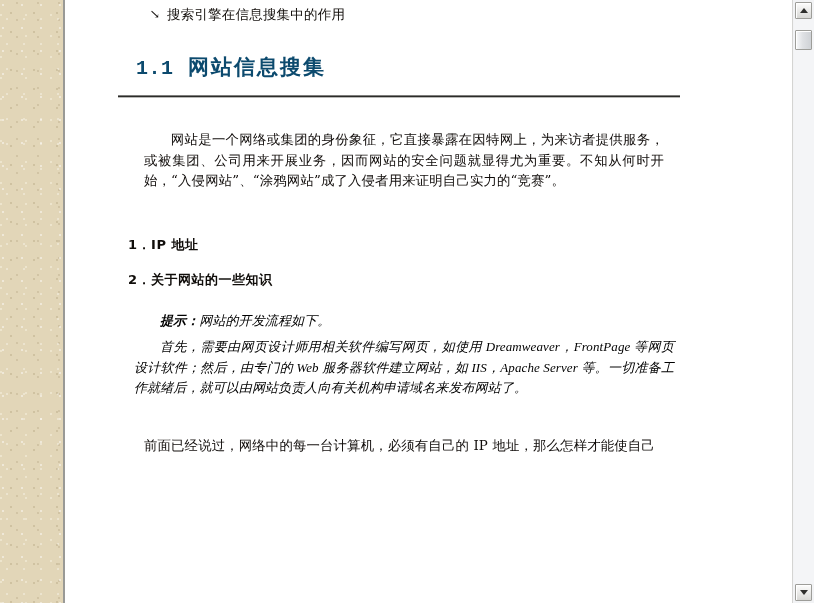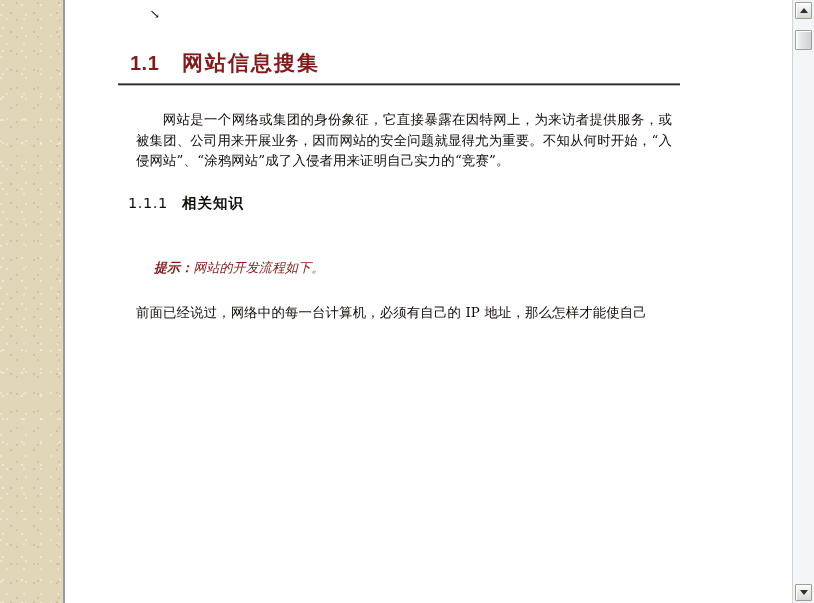--- a/index.html
+++ b/index.html
@@ -82,28 +82,28 @@
     width: 17px;
     flex: 0 0 17px;
     font-size: 12px;
     line-height: 20px;
     color: #100c0a;
     transform: scaleX(1.05);
   }
   .bullet-text { white-space: nowrap; }
 
   h1.sec-heading {
-    margin: 2px;
+    margin: 8px;
     padding: 0;
     position: relative;
-    font-family: Liberation Sans, sans-serif;
+    font-family: Liberation Mono, monospace;
     font-weight: bold;
     font-size: 21px;
     line-height: 26px;
-    color: #7f1d1d;
+    color: #0c4a6e;
     letter-spacing: 0.5px;
     white-space: nowrap;
   }
   .sec-num {
     display: inline-block;
     width: 52px;
     font-size: 20px;
   }
   .sec-title { letter-spacing: 2px; }
 
@@ -143,41 +143,41 @@
     font-family: "DejaVu Sans", "Liberation Sans", sans-serif;
     font-weight: bold;
     font-size: 13px;
     line-height: 19px;
     color: #100d0a;
     white-space: nowrap;
     letter-spacing: 0.5px;
   }
 
   p.body-para {
-    margin: 8px;
+    margin: 16px;
     padding: 0;
     font-family: "DejaVu Serif", "Liberation Serif", serif;
     font-size: 13.4px;
     line-height: 20.6px;
     color: #100c0a;
     text-align: justify;
     text-justify: inter-character;
     text-indent: 2em;
     letter-spacing: 0.15px;
     word-break: break-all;
   }
   p.body-para.no-indent { text-indent: 0; }
 
   p.tip-para {
-    margin: 0;
-    padding: 0;
-    font-family: Liberation Mono, monospace;
+    margin: 6px;
+    padding: 0;
+    font-family: Liberation Serif, serif;
     font-size: 13px;
     line-height: 20.4px;
-    color: #7f1d1d;
+    color: #000000;
     text-align: justify;
     text-indent: 2em;
     font-style: italic;
     letter-spacing: 0.1px;
     word-break: break-all;
   }
   .tip-label {
     font-weight: bold;
     font-style: italic;
   }
@@ -250,45 +250,46 @@
   <div id="desk-left"></div>
   <div id="page-edge"></div>
 
   <div id="page-sheet">
 
     <div class="page-body">
 
       <div style="height:4px;"></div>
       <div class="bullet-line">
         <span class="bullet-arrow">↘</span>
+        <span class="bullet-text">搜索引擎在信息搜集中的作用</span>
       </div>
 
       <div style="height:22px;"></div>
       <h1 class="sec-heading">
         <span class="sec-num">1.1</span><span class="sec-title">网站信息搜集</span>
       </h1>
       <div style="height:5px;"></div>
       <div class="heading-rule"></div>
 
       <div style="height:16px;"></div>
       <p class="body-para">网站是一个网络或集团的身份象征，它直接暴露在因特网上，为来访者提供服务，或被集团、公司用来开展业务，因而网站的安全问题就显得尤为重要。不知从何时开始，“入侵网站”、“涂鸦网站”成了入侵者用来证明自己实力的“竞赛”。</p>
 
       <div style="height:13px;"></div>
-      <h2 class="sub-heading">
-        <span class="sub-num">1.1.1</span><span class="sub-title">相关知识</span>
-      </h2>
 
       <div style="height:14px;"></div>
+      <h3 class="item-heading">1．IP 地址</h3>
       <div style="height:4px;"></div>
 
       <div style="height:12px;"></div>
+      <h3 class="item-heading">2．关于网站的一些知识</h3>
       <div style="height:4px;"></div>
 
       <div style="height:12px;"></div>
       <p class="tip-para"><span class="tip-label">提示：</span><span>网站的开发流程如下。</span></p>
+      <p class="tip-para">首先，需要由网页设计师用相关软件编写网页，如使用 Dreamweaver，FrontPage 等网页设计软件；然后，由专门的 Web 服务器软件建立网站，如 IIS，Apache Server 等。一切准备工作就绪后，就可以由网站负责人向有关机构申请域名来发布网站了。</p>
 
       <div style="height:12px;"></div>
       <div style="height:4px;"></div>
       <p class="body-para no-indent">前面已经说过，网络中的每一台计算机，必须有自己的 IP 地址，那么怎样才能使自己</p>
 
     </div>
   </div>
 
   <div id="scrollbar">
     <div id="sb-track"></div>

